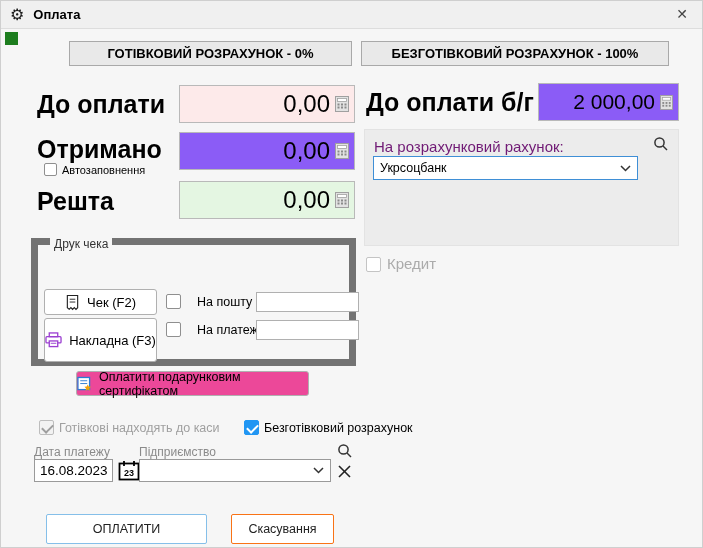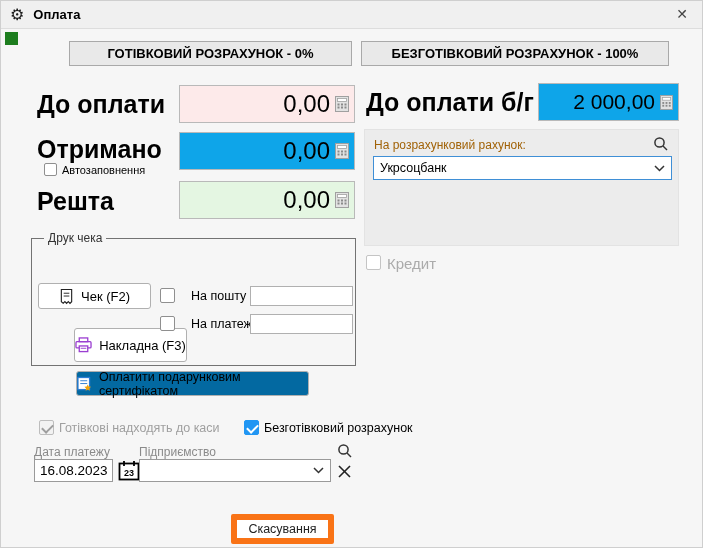--- a/index.html
+++ b/index.html
@@ -13,69 +13,69 @@
   .close { position:absolute; right:14px; top:5px; font-size:14px; color:#444; cursor:default; }
 
   .green-sq { position:absolute; left:4px; top:31px; width:13px; height:13px; background:#1d7d1e; }
 
   .hdr-btn { position:absolute; top:40px; height:25px; background:#e9e9e9; border:1px solid #a9a9a9; font-weight:bold; font-size:13px; color:#000; display:flex; align-items:center; justify-content:center; }
   #hdr-cash { left:68px; width:283px; }
   #hdr-cashless { left:360px; width:308px; }
 
   .big-label { position:absolute; font-size:25px; font-weight:600; color:#000; white-space:nowrap; }
 
-  .amount-field { position:absolute; border:1px solid #b9b9b9; background:#0ea5e9; display:flex; align-items:center; justify-content:flex-end; padding:0 5px 0 4px; font-size:24px; color:#000; gap:5px; }
+  .amount-field { position:absolute; border:1px solid #b9b9b9; background:#8b5cf6; display:flex; align-items:center; justify-content:flex-end; padding:0 5px 0 4px; font-size:24px; color:#000; gap:5px; }
   .amount-field .val { flex:0 0 auto; }
   .pink { background:#fdeaea; }
   .green { background:#e4f6e2; }
 
   .small-cb-row { position:absolute; display:flex; align-items:center; gap:5px; }
   .cb { width:15px; height:15px; border:1px solid #8f8f8f; border-radius:2px; background:#fff; position:relative; flex:0 0 auto; }
   .cb.small { width:13px; height:13px; }
   .cb.checked { background:#2196f3; border-color:#2196f3; }
   .cb.checked::after { content:""; position:absolute; left:4px; top:1px; width:5px; height:9px; border:solid #fff; border-width:0 2px 2px 0; transform:rotate(45deg); }
   .cb.disabled { background:#f2f2f2; border-color:#bdbdbd; }
   .cb.disabled.checked { background:#f2f2f2; border-color:#bdbdbd; }
   .cb.disabled.checked::after { border-color:#9e9e9e; }
   .cb-label { font-size:12.5px; color:#000; white-space:nowrap; }
   .cb-label.dim { color:#9f9f9f; }
   .cb-label.tiny { font-size:11px; }
 
   .panel { position:absolute; left:363px; top:128px; width:315px; height:117px; background:#ececec; border:1px solid #e3e3e3; }
-  .panel-label { position:absolute; left:9px; top:8px; font-size:12px; color:#a16207; }
+  .panel-label { position:absolute; left:9px; top:8px; font-size:15px; color:#701a75; }
   .panel-search { position:absolute; right:9px; top:6px; }
   .combo { position:absolute; background:#fff; border:1px solid #9a9a9a; display:flex; align-items:center; font-size:12.5px; color:#000; padding:0 6px; justify-content:space-between; }
   .combo.focus { border:1px solid #3f8fd6; }
-  #account-combo { left:8px; top:26px; width:299px; height:24px; }
-
-  .dim-cb-row { position:absolute; display:flex; align-items:flex-start; gap:6px; }
+  #account-combo { left:8px; top:26px; width:265px; height:24px; }
+
+  .dim-cb-row { position:absolute; display:flex; align-items:flex-end; gap:6px; }
   .credit-label { font-size:15px; color:#ababab; }
 
-  .groupbox { position:absolute; left:30px; top:237px; width:325px; height:128px; border:1px solid #737373; }
+  .groupbox { position:absolute; left:30px; top:237px; width:325px; height:128px; border:7px solid #737373; }
   .legend { position:absolute; top:-8px; left:12px; background:#f6f6f6; padding:0 4px; font-size:12px; color:#333; }
   .hint { position:absolute; left:8px; top:8px; width:312px; font-size:12.5px; font-weight:bold; color:#000; line-height:1.3; }
 
   .tool-btn { position:absolute; background:#fff; border:1px solid #b0b0b0; border-radius:3px; display:flex; align-items:center; justify-content:center; gap:7px; font-size:13px; color:#000; }
   #btn-receipt { left:6px; top:44px; width:113px; height:26px; }
-  #btn-invoice { left:6px; top:89px; width:113px; height:34px;margin-left:36px; }
+  #btn-invoice { left:6px; top:73px; width:113px; height:44px; }
 
   .gb-cb { position:absolute; display:flex; align-items:center; gap:16px; }
   .gb-input { position:absolute; width:103px; height:20px; border:1px solid #b0b0b0; background:#fff; font-size:12px; padding:0 4px; font-family:"Liberation Sans",sans-serif; }
 
-  .gift-btn { position:absolute; left:75px; top:370px; width:233px; height:25px; background:#0369a1; border:1px solid #b0b0b0; border-radius:3px; display:flex; align-items:center; justify-content:center; gap:7px; font-size:12.5px; color:#000; }
+  .gift-btn { position:absolute; left:75px; top:370px; width:233px; height:25px; background:#ec4899; border:1px solid #b0b0b0; border-radius:3px; display:flex; align-items:center; justify-content:center; gap:7px; font-size:12.5px; color:#000; }
 
   .meta-label { position:absolute; font-size:12px; color:#8a8a8a; }
   .date-field { position:absolute; left:33px; top:458px; width:79px; height:23px; background:#fff; border:1px solid #9a9a9a; font-size:13.5px; color:#000; display:flex; align-items:center; padding-left:5px; }
   .cal-btn { position:absolute; left:115px; top:458px; width:25px; height:23px; display:flex; align-items:center; justify-content:center; background:transparent; }
   #ent-combo { left:138px; top:458px; width:192px; height:23px; }
   .icon-abs { position:absolute; }
 
   .footer-btn { position:absolute; top:513px; height:30px; background:#fff; border-radius:2px; font-size:12.5px; color:#222; display:flex; align-items:center; justify-content:center; }
   #btn-pay { left:45px; width:161px; border:1px solid #85bfe9; }
-  #btn-cancel { left:230px; width:103px; border:6px solid #f97316; }
+  #btn-cancel { left:230px; width:103px; border:1px solid #f97316; }
 </style>
 </head>
 <body>
 
 <div class="window">
 
   <div class="titlebar">
     <span class="gear">⚙</span>
     <span class="wtitle">Оплата</span>
     <span class="close">✕</span>
@@ -252,15 +252,16 @@
   </div>
   <svg class="icon-abs" style="left:336px; top:442px;" width="16" height="16" viewBox="0 0 16 16">
       <circle cx="6.5" cy="6.5" r="4.6" fill="none" stroke="#333" stroke-width="1.5"></circle>
       <line x1="10" y1="10" x2="14" y2="14" stroke="#333" stroke-width="1.5"></line>
     </svg>
   <svg class="icon-abs" style="left:336px; top:463px;" width="15" height="15" viewBox="0 0 15 15">
       <line x1="2" y1="2" x2="13" y2="13" stroke="#222" stroke-width="1.6"></line>
       <line x1="13" y1="2" x2="2" y2="13" stroke="#222" stroke-width="1.6"></line>
     </svg>
 
+  <div class="footer-btn" id="btn-pay">ОПЛАТИТИ</div>
   <div class="footer-btn" id="btn-cancel">Скасування</div>
 
 </div>
 
 </body></html>

